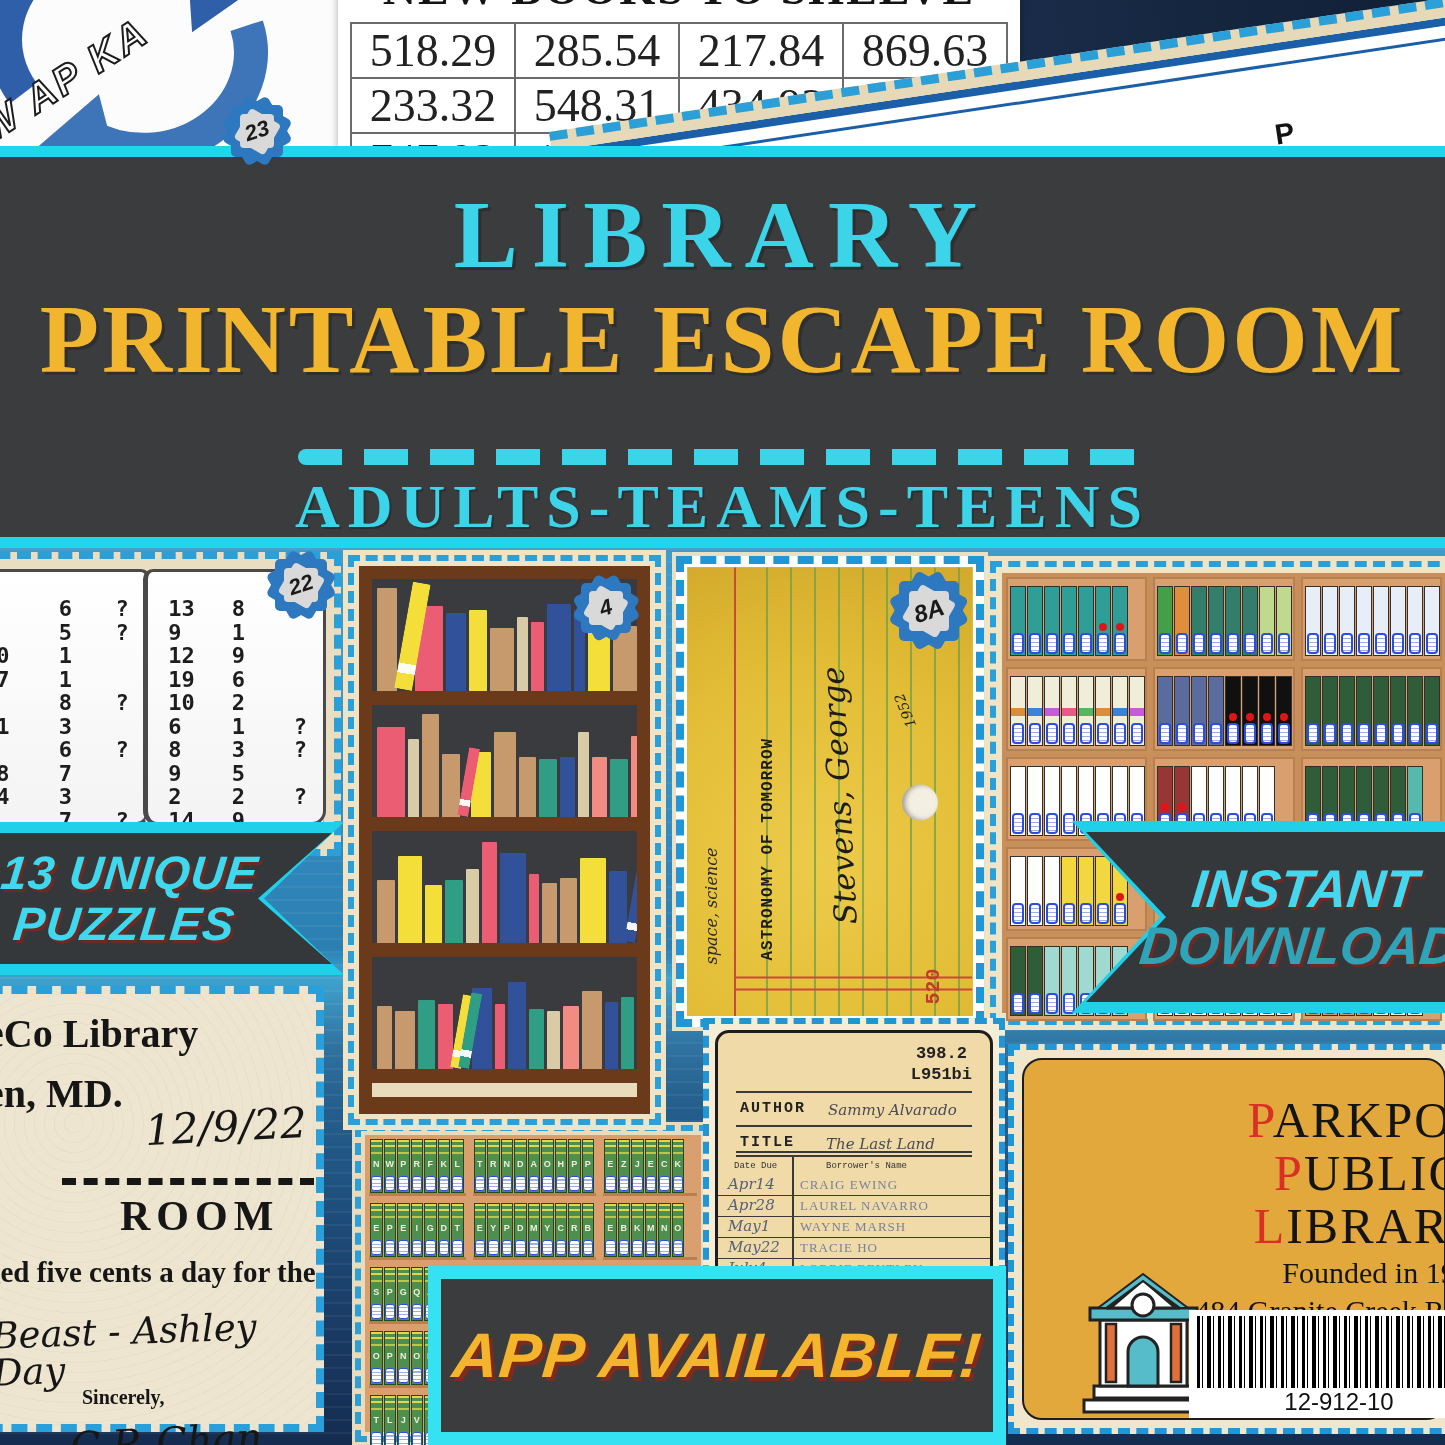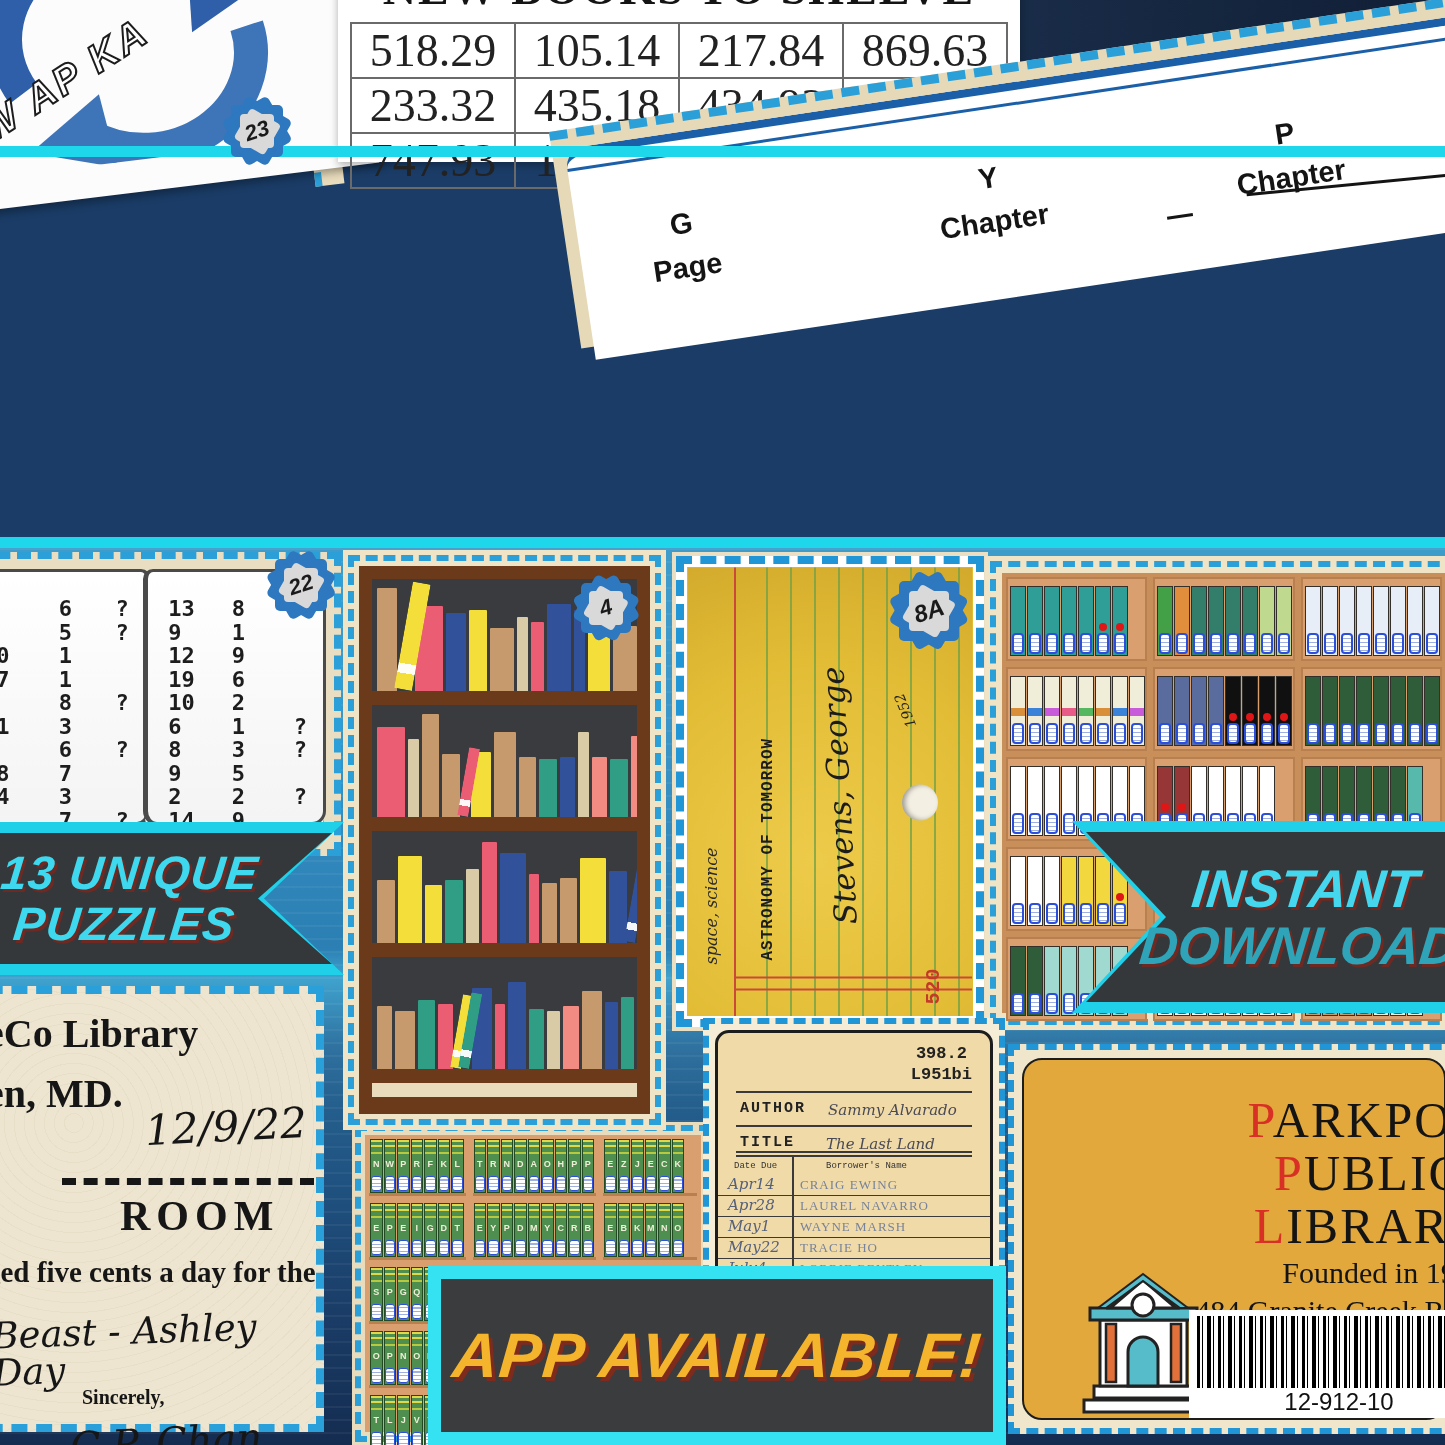--- a/index.html
+++ b/index.html
@@ -251,27 +251,27 @@
       <em class="r30"></em>
     <span>23</span>
   </div>
 
   <div class="abs table-card">
     <div class="table-title">NEW BOOKS TO SHELVE</div>
     <table class="num-table">
       <tbody>
           <tr>
         <td>518.29</td>
-        <td>105.14</td>
+        <td>285.54</td>
         <td>217.84</td>
         <td>869.63</td>
       </tr>
       <tr>
         <td>233.32</td>
-        <td>435.18</td>
+        <td>548.31</td>
         <td>434.93</td>
         <td>29</td>
       </tr>
       <tr>
         <td>747.93</td>
         <td>113.38</td>
         <td>423.18</td>
         <td>23</td>
       </tr>
     </tbody>
@@ -291,20 +291,26 @@
     <div class="ch-item" style="left:660px;">
       <div>P</div>
       <div>Chapter</div>
     </div>
     <div class="ch-line-short"></div>
     <div class="ch-line-long"></div>
   </div>
 
   <div class="abs cyan-strip" style="top:146px;"></div>
 
+  <div class="abs title-band">
+    <div class="t1">LIBRARY</div>
+    <div class="t2">PRINTABLE ESCAPE ROOM</div>
+    <div class="t-dash"></div>
+    <div class="t3">ADULTS-TEAMS-TEENS</div>
+  </div>
   <div class="abs cyan-strip" style="top:537px;"></div>
 
   <div class="abs mid-bg"></div>
 
   <div class="abs book-card">
     <div class="page page-l">
       <div class="bp" id="bp-left">
           <div class="bp-row" style="padding-left: 4px;">
             <span style="width: 80px;">3</span>
             <span style="width: 60px;">6</span>

